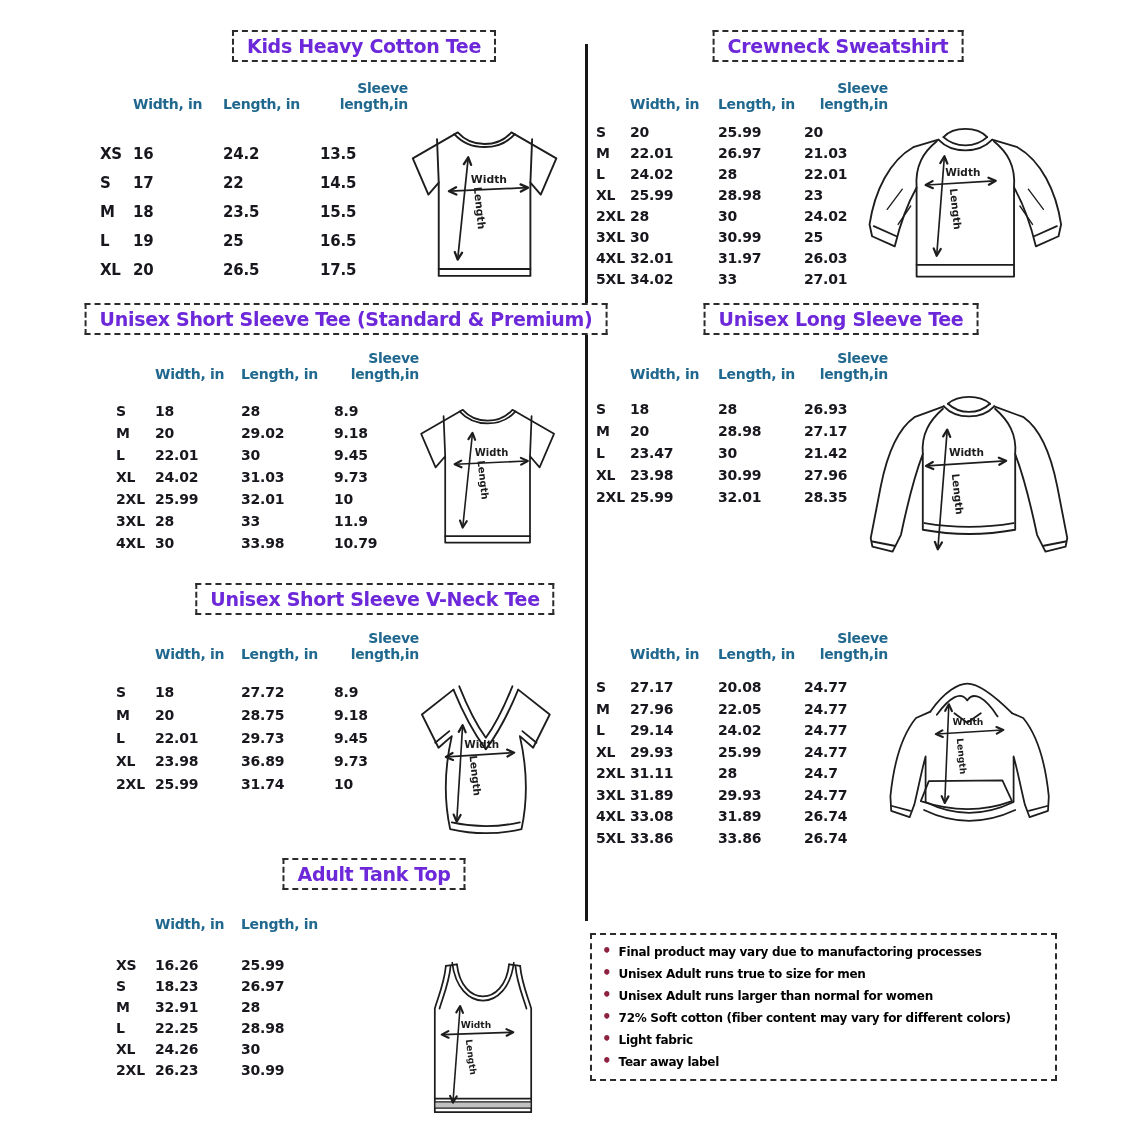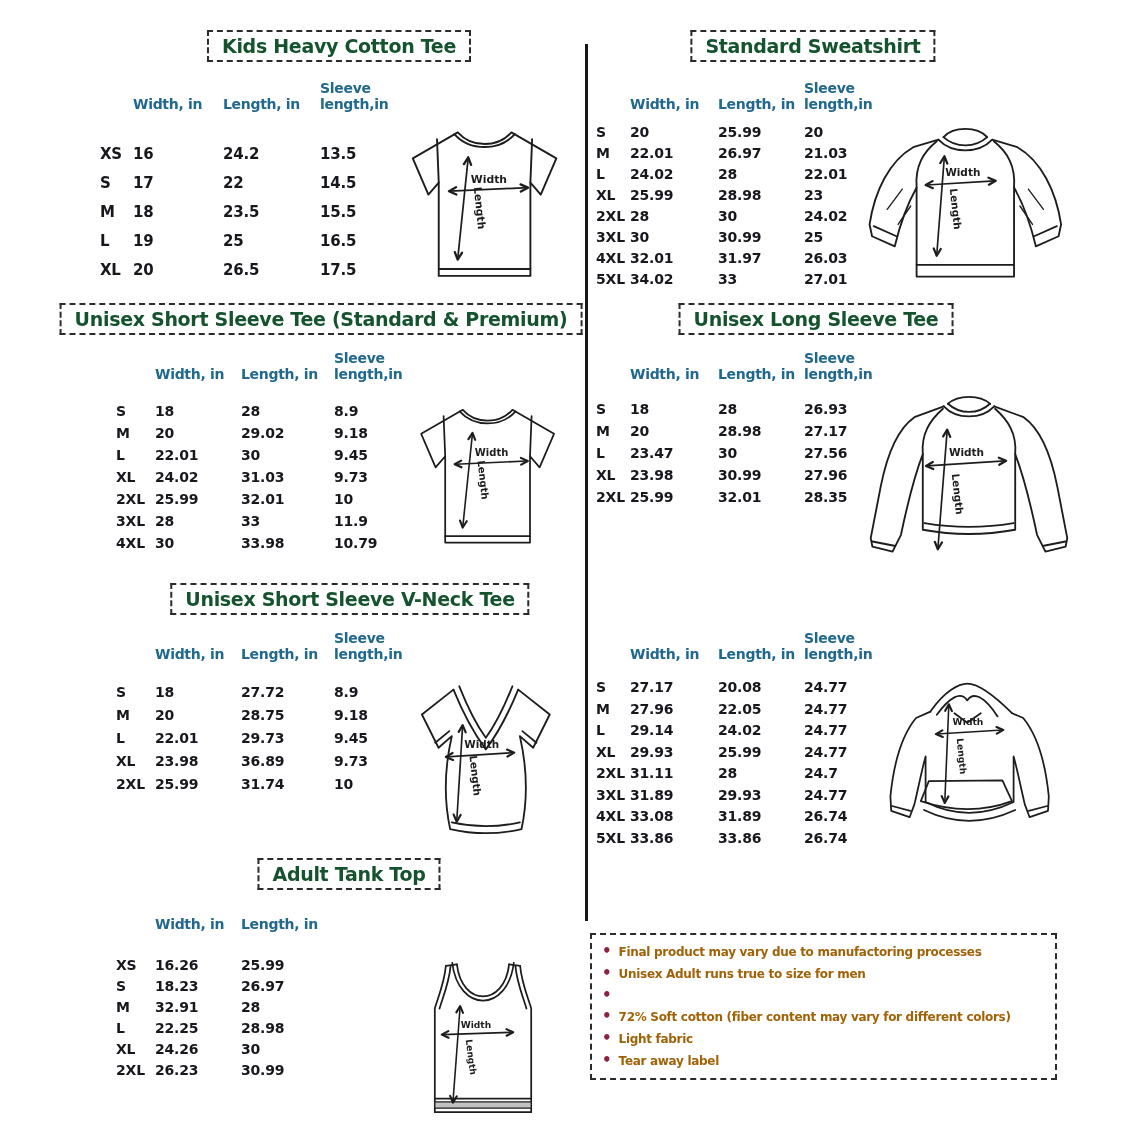--- a/index.html
+++ b/index.html
@@ -1,33 +1,33 @@
 <!DOCTYPE html>
 <html><head>
 <meta charset="utf-8">
 <style>
   html,body{margin:0;padding:0;background:#fff;}
   .page{position:relative;width:1140px;height:1140px;background:#ffffff;overflow:hidden;
         font-family:"DejaVu Sans",sans-serif;color:#17171d;}
   .title-box{position:absolute;transform:translateX(-50%);border:2px dashed #2b2b2b;
         padding:3px 13px;font-size:19px;font-weight:bold;letter-spacing:-0.3px;
-        color:#14532d;white-space:nowrap;background:#fff;}
+        color:#6d28d9;white-space:nowrap;background:#fff;margin-left:25px;}
   .thead{position:absolute;display:grid;align-items:end;color:#21688f;font-size:14px;
         font-weight:bold;line-height:16px;letter-spacing:-0.3px;}
   .th{white-space:pre-line;}
-  .thead .th:nth-child(4){text-align:left;}
+  .thead .th:nth-child(4){text-align:right;}
   .tbody{position:absolute;display:grid;font-weight:bold;letter-spacing:-0.2px;color:#17171d;}
   .td{white-space:nowrap;}
   .garment{position:absolute;}
   .divider{position:absolute;left:585px;top:44px;width:3px;height:877px;background:#161616;}
   .notes-box{position:absolute;left:590px;top:933px;width:467px;border:2px dashed #2b2b2b;
         padding:6px 6px 6px 8px;background:#fff;box-sizing:border-box;}
   .note{display:flex;align-items:baseline;line-height:21px;white-space:nowrap;}
   .dot{color:#8c2240;font-size:15px;margin:0 7px 0 2px;font-weight:bold;}
-  .note-text{font-size:12px;font-weight:bold;letter-spacing:-0.3px;color:#a16207;}
+  .note-text{font-size:12px;font-weight:bold;letter-spacing:-0.3px;color:#000000;}
   .ln{fill:none;stroke:#1d1d1d;stroke-width:2.2;stroke-linecap:round;stroke-linejoin:round;}
   .thin{fill:none;stroke:#1d1d1d;stroke-width:1.6;stroke-linecap:round;}
   .arrow{stroke:#1d1d1d;stroke-width:2;fill:none;}
   .alabel{font-family:"DejaVu Sans",sans-serif;font-weight:bold;fill:#1d1d1d;}
 </style>
 </head>
 <body>
 
 <svg style="position:absolute;width:0;height:0" aria-hidden="true">
   <defs>
@@ -188,21 +188,21 @@
       <div class="td">16.5</div>
       <div class="td size">XL</div>
       <div class="td">20</div>
       <div class="td">26.5</div>
       <div class="td">17.5</div>
     </div>
   <svg class="garment" style="left:392px;top:122px;width:186px;height:166px" viewBox="0 0 215 192">
       <use href="#sym-tee"></use>
     </svg>
 
-  <div class="title-box" style="left:813px;top:30px">Standard Sweatshirt</div>
+  <div class="title-box" style="left:813px;top:30px">Crewneck Sweatshirt</div>
   <div class="thead" style="left:596px;top:80px;grid-template-columns:34px 88px 86px 84px">
       <div class="th"></div>
       <div class="th">Width, in</div>
       <div class="th">Length, in</div>
       <div class="th">Sleeve
 length,in</div>
     </div>
   <div class="tbody" style="left:596px;top:122px;grid-template-columns:34px 88px 86px 84px;grid-auto-rows:21px;line-height:21px;font-size:14px">
       <div class="td size">S</div>
       <div class="td">20</div>
@@ -296,21 +296,21 @@
       <div class="td">18</div>
       <div class="td">28</div>
       <div class="td">26.93</div>
       <div class="td size">M</div>
       <div class="td">20</div>
       <div class="td">28.98</div>
       <div class="td">27.17</div>
       <div class="td size">L</div>
       <div class="td">23.47</div>
       <div class="td">30</div>
-      <div class="td">27.56</div>
+      <div class="td">21.42</div>
       <div class="td size">XL</div>
       <div class="td">23.98</div>
       <div class="td">30.99</div>
       <div class="td">27.96</div>
       <div class="td size">2XL</div>
       <div class="td">25.99</div>
       <div class="td">32.01</div>
       <div class="td">28.35</div>
     </div>
   <svg class="garment" style="left:864px;top:392px;width:210px;height:168px" viewBox="0 0 250 200">
@@ -430,20 +430,21 @@
       <div class="note">
         <span class="dot">•</span>
         <span class="note-text">Final product may vary due to manufactoring processes</span>
       </div>
       <div class="note">
         <span class="dot">•</span>
         <span class="note-text">Unisex Adult runs true to size for men</span>
       </div>
       <div class="note">
         <span class="dot">•</span>
+        <span class="note-text">Unisex Adult runs larger than normal for women</span>
       </div>
       <div class="note">
         <span class="dot">•</span>
         <span class="note-text">72% Soft cotton (fiber content may vary for different colors)</span>
       </div>
       <div class="note">
         <span class="dot">•</span>
         <span class="note-text">Light fabric</span>
       </div>
       <div class="note">

